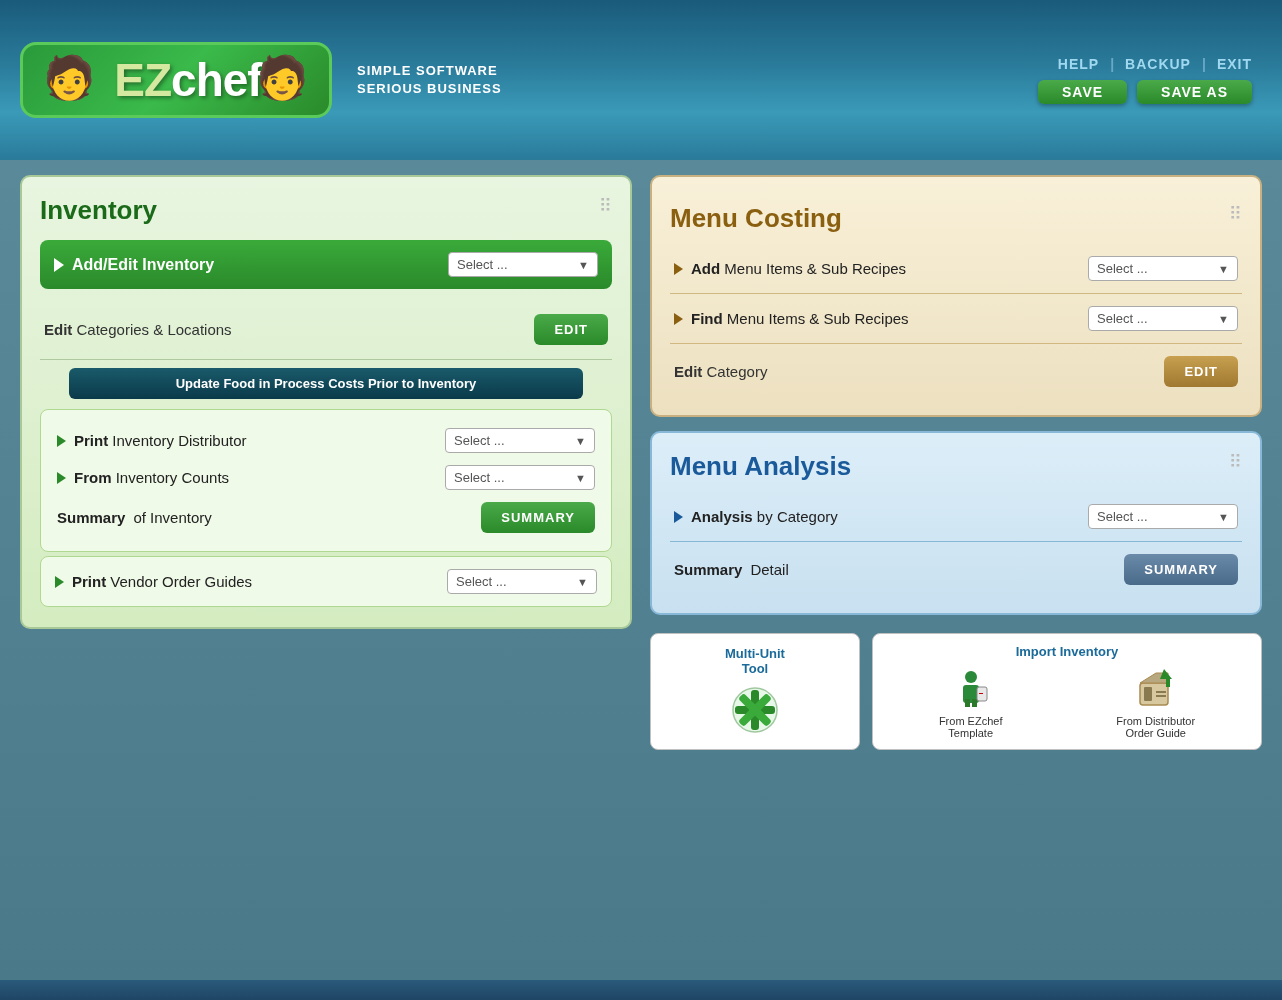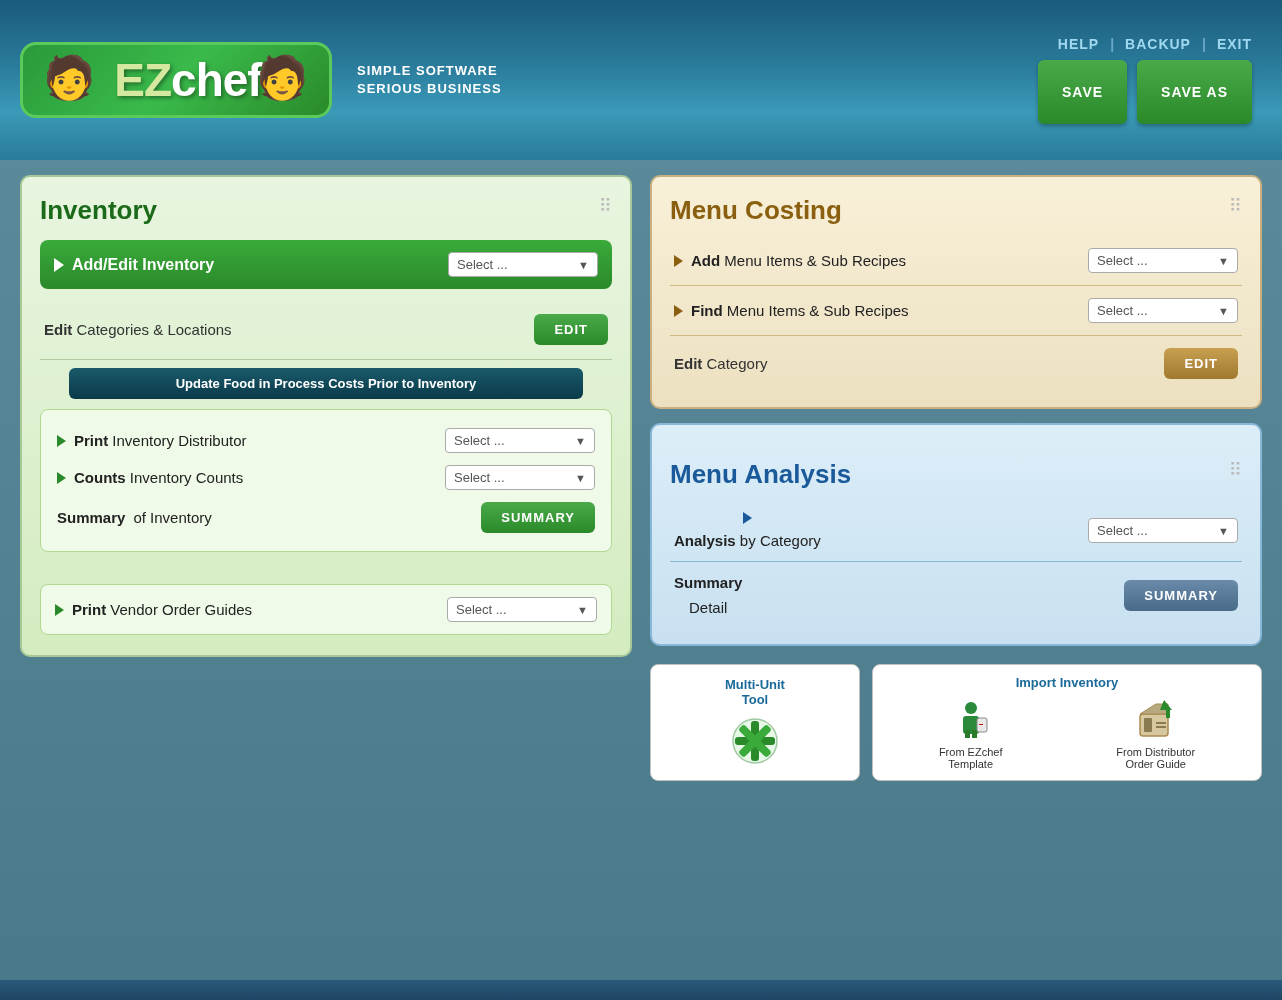--- a/index.html
+++ b/index.html
@@ -92,21 +92,21 @@
     .header-nav .sep { color: #6aa8c8; margin: 0 3px; }
     .header-buttons {
       display: flex;
       gap: 10px;
     }
     .btn-save, .btn-save-as {
       background: linear-gradient(180deg, #4aaa4a 0%, #2a8a2a 100%);
       color: white;
       border: none;
       border-radius: 6px;
-      padding: 24px 24px;
+      padding: 4px 24px;
       font-size: 14px;
       font-weight: bold;
       cursor: pointer;
       letter-spacing: 1px;
       box-shadow: 0 2px 4px rgba(0,0,0,0.3);
     }
 
     
     .main-content {
       background: linear-gradient(180deg, #5a8a9a 0%, #4a7a8a 100%);
@@ -293,21 +293,21 @@
       align-items: center;
       gap: 8px;
     }
     .vendor-label strong { font-weight: bold; }
 
     
     .panel-menu-costing {
       background: linear-gradient(180deg, #f8f0d8 0%, #ece0c0 100%);
       border: 2px solid #c8b080;
       border-radius: 10px;
-      padding: 18px 18px 20px 18px;
+      padding: 26px 18px 20px 18px;
     }
     .panel-title-costing {
       font-size: 26px;
       font-weight: bold;
       color: #8a6010;
       margin-bottom: 14px;
     }
     .costing-row {
       display: flex;
       align-items: center;
@@ -326,41 +326,40 @@
       border: none;
       border-top: 1px solid #d0b880;
       margin: 4px 0;
     }
 
     
     .panel-menu-analysis {
       background: linear-gradient(180deg, #dceef8 0%, #c8e0f0 100%);
       border: 2px solid #88b8d8;
       border-radius: 10px;
-      padding: 34px 18px 20px 18px;
+      padding: 18px 18px 20px 18px;
     }
     .panel-title-analysis {
       font-size: 26px;
       font-weight: bold;
       color: #1a5a9a;
       margin-bottom: 14px;
     }
     .analysis-row {
       display: flex;
       align-items: center;
       justify-content: space-between;
       padding: 8px 4px;
     }
     .analysis-label {
       font-size: 15px;
       color: #222;
       display: flex;
       align-items: center;
       gap: 8px;
-      flex-direction: column;
     }
     .analysis-label strong { font-weight: bold; }
     .analysis-divider {
       border: none;
       border-top: 1px solid #88b8d8;
       margin: 4px 0;
     }
 
     
     .tools-row {
@@ -520,39 +519,39 @@
           <div class="select-dropdown">
             <span>Select ...</span>
             <span class="chevron">▼</span>
           </div>
         </div>
 
         <div class="inner-row">
           <div class="inner-label">
             <span class="green-arrow-small"></span>
             <span>
-              <strong>Counts</strong><span> Inventory Counts</span>
+              <strong>From</strong><span> Inventory Counts</span>
             </span>
           </div>
           <div class="select-dropdown">
             <span>Select ...</span>
             <span class="chevron">▼</span>
           </div>
         </div>
 
         <div class="inner-row">
           <span class="inner-label">
             <strong>Summary</strong>
               <span> of Inventory</span>
           </span>
           <button class="btn-edit-green">SUMMARY</button>
         </div>
       </div>
 
-      <div class="vendor-box" style="margin-top: 32px;">
+      <div class="vendor-box" style="margin-top: 4px;">
         <div class="vendor-label">
           <span class="green-arrow-small"></span>
           <span>
             <strong>Print</strong><span> Vendor Order Guides</span>
           </span>
         </div>
         <div class="select-dropdown">
           <span>Select ...</span>
           <span class="chevron">▼</span>
         </div>

